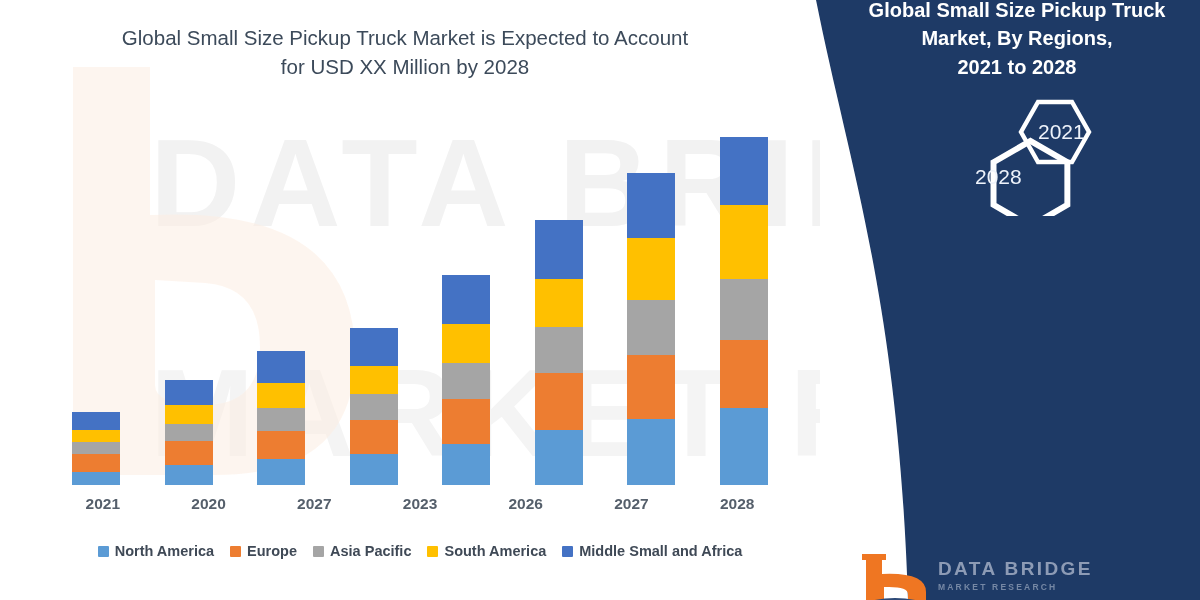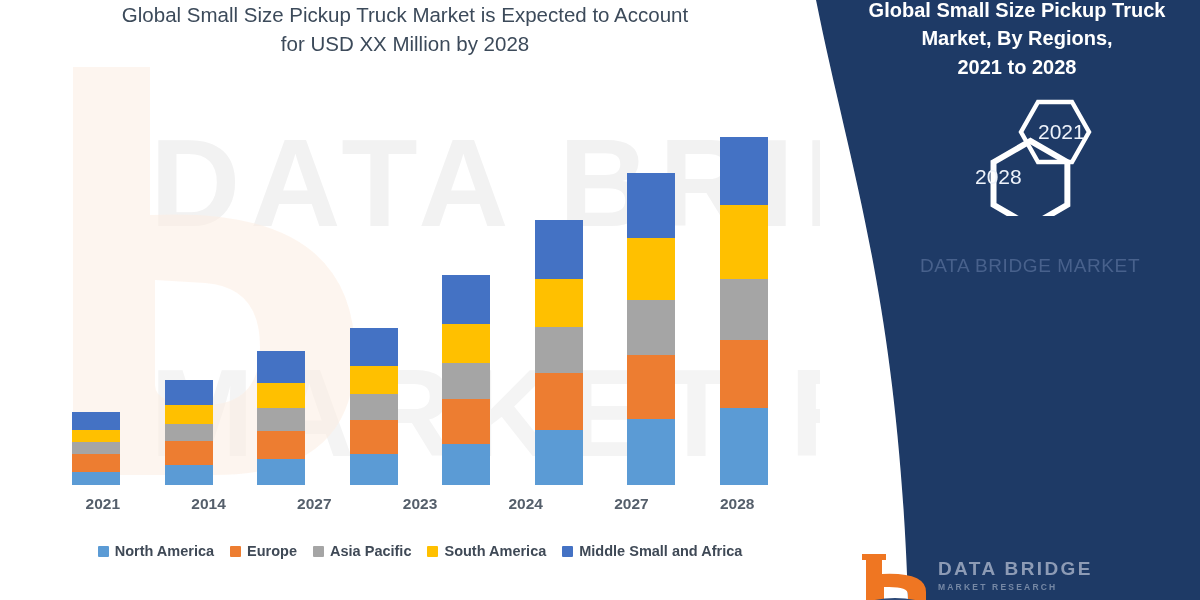--- a/index.html
+++ b/index.html
@@ -17,21 +17,21 @@
 
   
   .wm-text{position:absolute;left:0;top:0;width:820px;height:600px;pointer-events:none;
            overflow:hidden;}
   .wm-line1{position:absolute;left:150px;top:120px;font-size:125px;font-weight:700;
             letter-spacing:10px;color:#f2f2f2;line-height:1;white-space:nowrap;}
   .wm-line2{position:absolute;left:150px;top:350px;font-size:125px;font-weight:700;
             letter-spacing:10px;color:#f4f4f4;line-height:1;white-space:nowrap;}
 
   
-  .chart-title{position:absolute;left:60px;top:0;width:690px;text-align:center;
+  .chart-title{position:absolute;left:60px;top:23px;width:690px;text-align:center;
                font-size:20.5px;line-height:1.42;color:#3c4a5a;font-weight:400;}
 
   
   .plot{position:absolute;left:50px;top:120px;width:740px;height:365px;}
   .bars{position:absolute;left:0;bottom:0;width:740px;height:365px;
         display:flex;align-items:flex-end;}
   .bar-slot{flex:1 1 0;display:flex;flex-direction:column;align-items:center;
             justify-content:flex-end;height:100%;}
   .bar{width:48px;display:flex;flex-direction:column;}
   .seg{width:100%;}
@@ -92,21 +92,20 @@
     <div class="hexwrap">
       <svg width="180" height="120" viewBox="0 0 180 120">
         <polygon points="48,40 74,25 100,40 100,70 74,85 48,70" transform="translate(-28,18) scale(1.42) translate(8,-6)" fill="none" stroke="#ffffff" stroke-width="4.2"></polygon>
         <polygon points="96,6 130,6 147,36 130,66 96,66 79,36" fill="none" stroke="#ffffff" stroke-width="4.4"></polygon>
       </svg>
       <span class="hex-label" style="left:96px;top:24px;">2021</span>
       <span class="hex-label" style="left:33px;top:69px;">2028</span>
     </div>
 
     <div class="dbmr">
-      <div>DATA BRIDGE MARKET</div>
     </div>
 
     <div class="logo">
       <svg width="70" height="54" viewBox="0 0 70 54">
         <path d="M6 54 L6 6 L22 6 L22 22 Q 66 20 66 40 L66 54 L48 54 L48 42
                  Q 48 34 24 35 L24 54 Z" fill="#ef7622"></path>
         <rect x="2" y="2" width="24" height="6" fill="#ef7622"></rect>
         <path d="M0 52 Q 35 40 70 52 L70 54 L0 54 Z" fill="#2e4a77"></path>
       </svg>
       <span class="logo-name">DATA BRIDGE</span>
@@ -191,24 +190,24 @@
             <div class="seg" title="Asia Pacific 2028: 61" style="height: 61px; background: rgb(165, 165, 165);"></div>
             <div class="seg" title="Europe 2028: 68" style="height: 68px; background: rgb(237, 125, 49);"></div>
             <div class="seg" title="North America 2028: 77" style="height: 77px; background: rgb(91, 155, 213);"></div>
           </div>
         </div>
       </div>
   </div>
 
   <div class="xaxis" id="xaxis">
       <div class="xtick">2021</div>
-      <div class="xtick">2014</div>
+      <div class="xtick">2020</div>
       <div class="xtick">2027</div>
       <div class="xtick">2023</div>
-      <div class="xtick">2024</div>
+      <div class="xtick">2026</div>
       <div class="xtick">2027</div>
       <div class="xtick">2028</div>
     </div>
 
   <div class="legend" id="legend">
       <div class="leg-item">
         <span class="leg-sw" style="background: rgb(91, 155, 213);"></span>
         <span class="leg-lb">North America</span>
       </div>
       <div class="leg-item">

